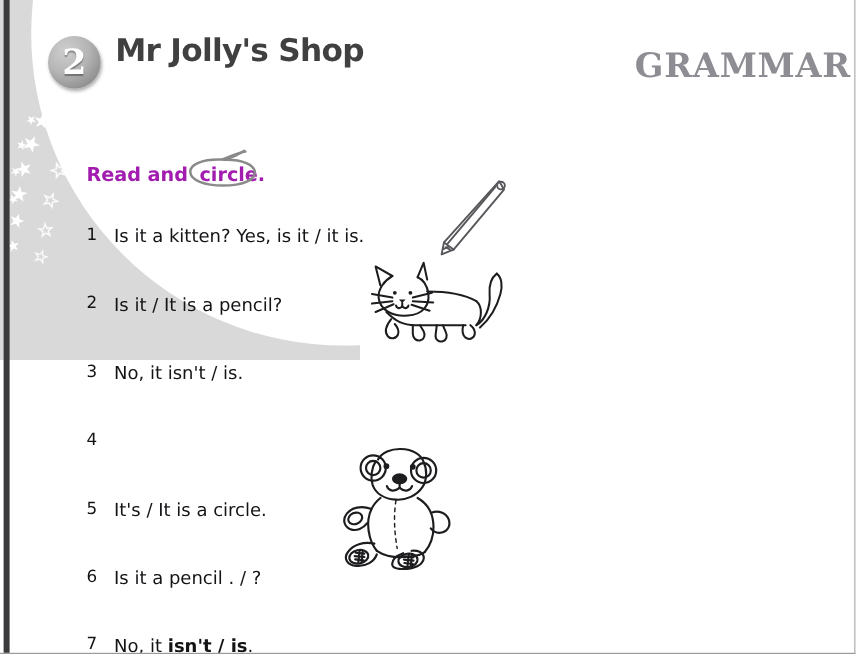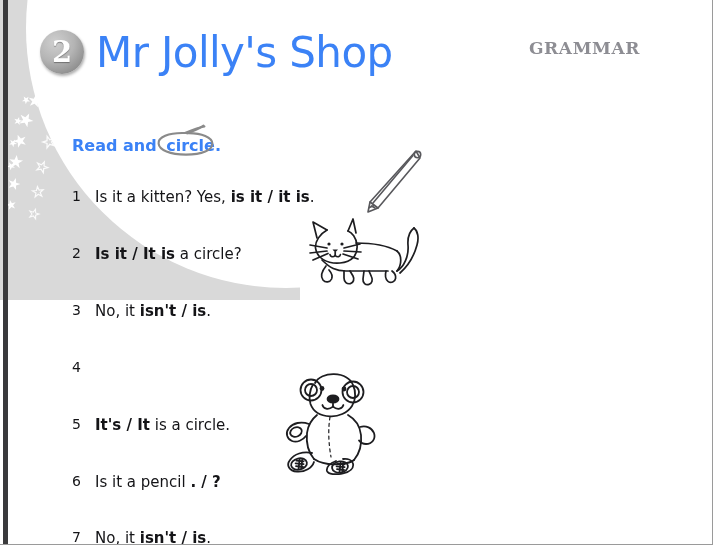--- a/index.html
+++ b/index.html
@@ -73,47 +73,47 @@
     font-size: 29px;
     line-height: 44px;
     text-align: center;
     text-shadow: 0 1px 1px rgba(0,0,0,0.35);
   }
   .unit-title {
     position: absolute;
     left: 96px;
     top: 28px;
     font-family: "DejaVu Sans", sans-serif;
-    font-weight: normal;
-    font-size: 42px;
+    font-weight: bold;
+    font-size: 26px;
     letter-spacing: -0.6px;
-    color: #3b82f6;
+    color: #404040;
     white-space: nowrap;
   }
   .section-label {
     position: absolute;
     left: 529px;
     top: 38px;
     font-family: "DejaVu Serif", serif;
     font-weight: bold;
-    font-size: 17px;
+    font-size: 28px;
     letter-spacing: 0.6px;
     color: #8d8d93;
     white-space: nowrap;
   }
 
   
   .instruction {
     position: absolute;
     left: 72px;
     top: 136px;
     font-family: "DejaVu Sans", sans-serif;
     font-weight: bold;
     font-size: 16px;
-    color: #3b82f6;
+    color: #a21caf;
     white-space: nowrap;
   }
   .instruction .circled {
     position: relative;
     display: inline-block;
     padding: 0 4px;
   }
   .scribble-ellipse {
     position: absolute;
     left: -8px;
@@ -144,21 +144,21 @@
     top: 0;
     width: 20px;
     font-size: 14px;
     color: #141417;
   }
   .item .txt {
     position: absolute;
     left: 23px;
     top: 0;
   }
-  .item .txt b { font-weight: bold; }
+  .item .txt b { font-weight: normal; }
 
   
   .art { position: absolute; }
   .art-pencil { left: 358px; top: 146px; }
   .art-kitten { left: 296px; top: 216px; }
   .art-teddy  { left: 272px; top: 371px; }
 
   .clipped-row {
     position: absolute;
     left: 72px;
@@ -248,21 +248,21 @@
         </svg><span>circle.</span></span>
   </div>
 
   <div class="items">
       <div class="item">
         <span class="num">1</span>
         <span class="txt"><span>Is it a kitten? Yes, </span><b>is it / it is</b><span>.</span></span>
       </div>
       <div class="item">
         <span class="num">2</span>
-        <span class="txt"><b>Is it / It is</b><span> a circle?</span></span>
+        <span class="txt"><b>Is it / It is</b><span> a pencil?</span></span>
       </div>
       <div class="item">
         <span class="num">3</span>
         <span class="txt"><span>No, it </span><b>isn't / is</b><span>.</span></span>
       </div>
       <div class="item">
         <span class="num">4</span>
       </div>
       <div class="item">
         <span class="num">5</span>

